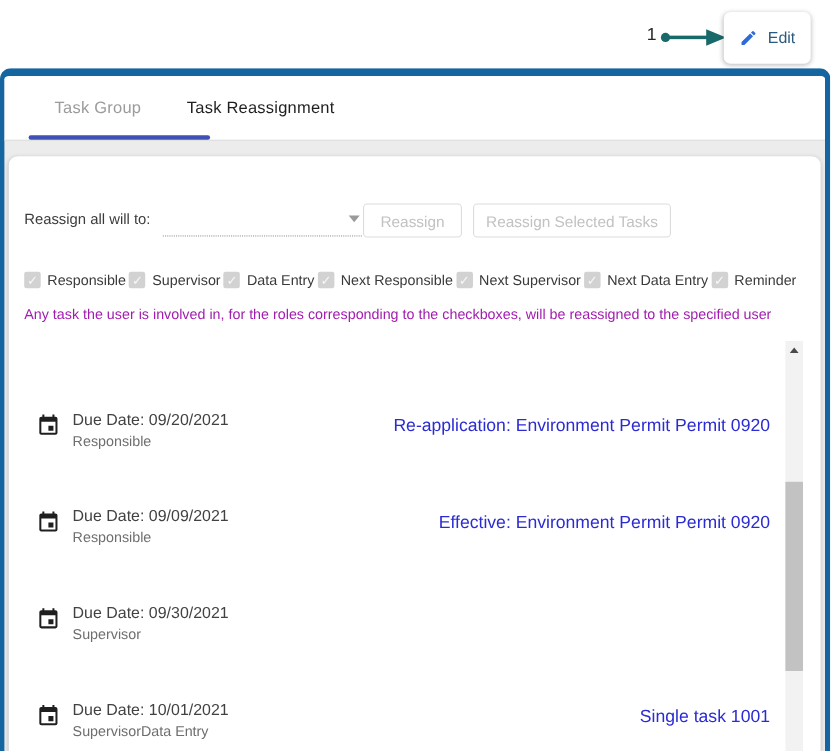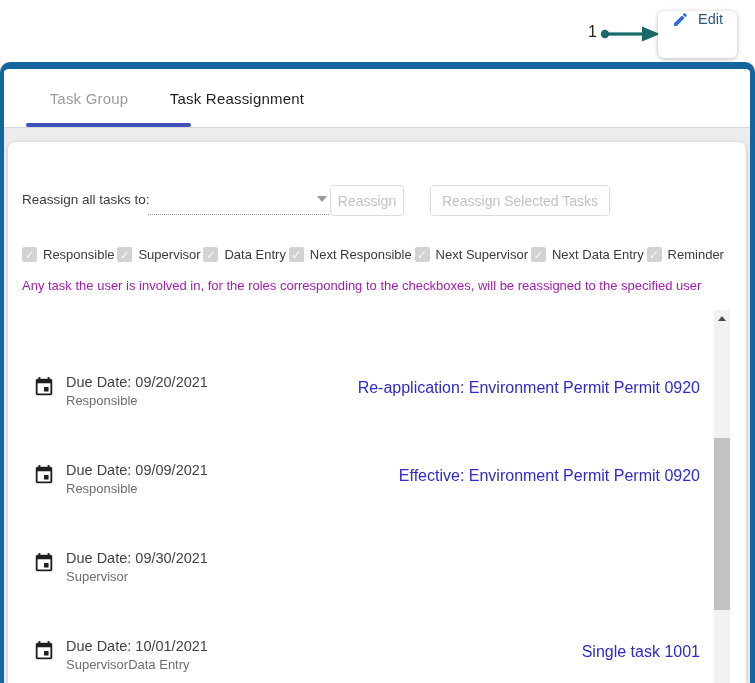--- a/index.html
+++ b/index.html
@@ -10,21 +10,21 @@
     -webkit-font-smoothing:antialiased;
   }
 
   
   .top-bar { position:absolute; top:0; left:0; width:755px; height:62px; background:#fff; }
   .annot-number { position:absolute; left:588px; top:23px; font-size:16px; color:#2b2626; }
   .annot-arrow { position:absolute; left:600px; top:25px; }
   .edit-btn {
     position:absolute; right:18px; top:11px; width:79px; height:47px;
     background:#fff; border-radius:6px; box-shadow:0 1px 5px rgba(0,0,0,.28);
-    display:flex; align-items:flex-start; justify-content:center; gap:9px; cursor:pointer;
+    display:flex; align-items:center; justify-content:center; gap:9px; cursor:pointer;
   }
   .edit-btn .label { font-size:14.5px; color:#2a5a7d; }
 
   
   .panel {
     position:absolute; top:62px; left:0; width:755px; height:621px;
     border:solid #1566a0; border-width:7px 5px 0 4px;
     border-radius:10px 10px 0 0; background:#ececec; overflow:hidden;
   }
 
@@ -60,21 +60,21 @@
     position:absolute; right:2px; top:11px; width:0; height:0;
     border-left:5px solid transparent; border-right:5px solid transparent;
     border-top:6px solid #9a9a9a;
   }
   .btn-disabled {
     position:absolute; top:0; height:31px; background:#fff;
     border:1px solid #dcdcdc; border-radius:4px; color:#c2c2c2;
     font-size:14px; display:flex; align-items:center; justify-content:center;
     font-family:"Liberation Sans", sans-serif;
   }
-  .btn-reassign { left:308px; width:74px; }
+  .btn-reassign { left:308px; width:90px; }
   .btn-reassign-selected { left:408px; width:180px; }
 
   
   .roles-row {
     position:absolute; top:105px; left:14px; right:22px;
     display:flex; justify-content:space-between; align-items:center;
   }
   .role-item { display:flex; align-items:center; gap:6px; }
   .cbx {
     width:15px; height:15px; background:#d2d2d2; border-radius:2px;
@@ -141,21 +141,21 @@
 
   <div class="tabs">
     <div class="tab tab-inactive">Task Group</div>
     <div class="tab tab-active">Task Reassignment</div>
     <div class="tab-underline"></div>
   </div>
 
   <div class="card">
 
     <div class="controls-row">
-      <span class="reassign-label">Reassign all tasks to:</span>
+      <span class="reassign-label">Reassign all will to:</span>
       <div class="select-box">
         <span></span>
         <span class="caret-down"></span>
       </div>
       <button class="btn-disabled btn-reassign">Reassign</button>
       <button class="btn-disabled btn-reassign-selected">Reassign Selected Tasks</button>
     </div>
 
     <div class="roles-row">
       <span class="role-item">

